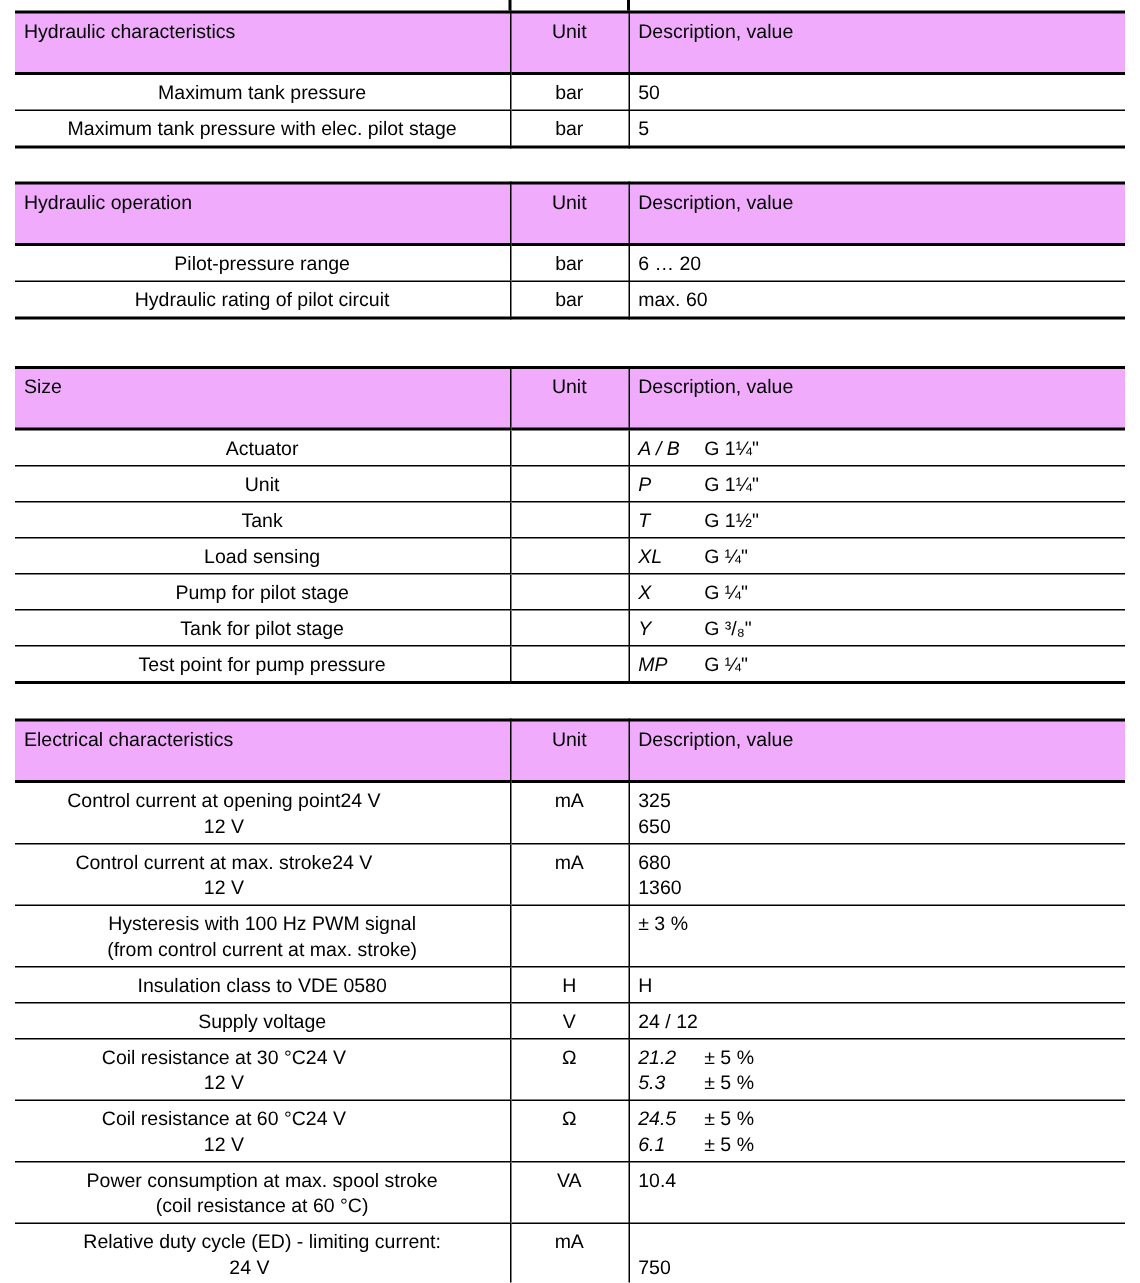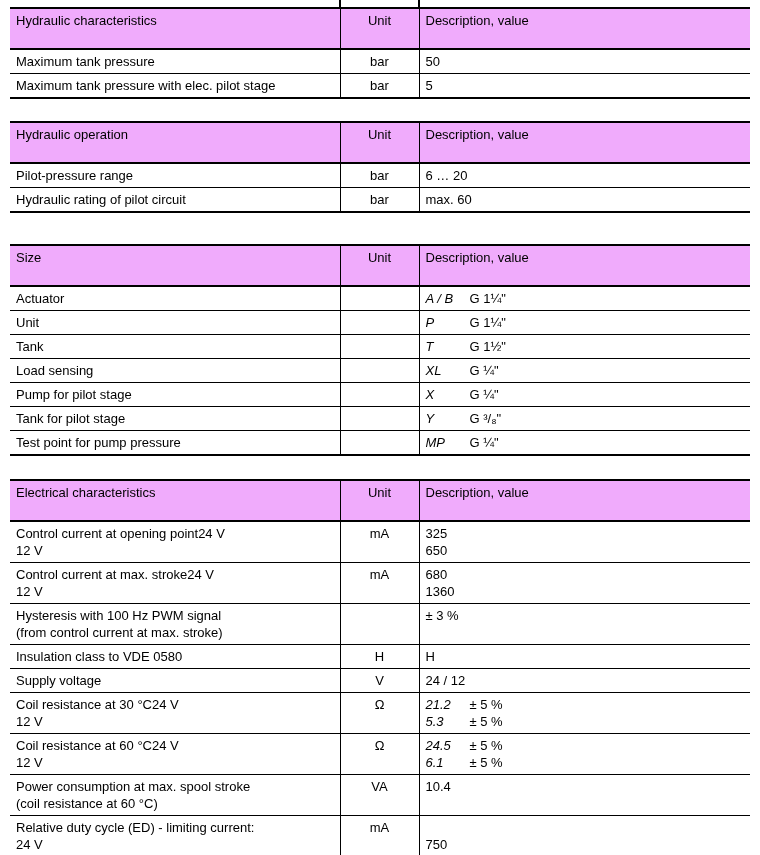--- a/index.html
+++ b/index.html
@@ -21,21 +21,21 @@
   .t1 { margin-bottom: 28px; }
   .t2 { margin-bottom: 23px; margin-top: 31px; }
   .t3 { margin-bottom: 0; }
 
   th, td { padding: 3px 6px; vertical-align: top; text-align: left; font-weight: normal; }
   thead th { background: #f0abfc; border-bottom: 2px solid #000000; padding-top: 4px; padding-bottom: 20px; }
   tbody td { border-bottom: 1px solid #000; }
   .c2 { border-left: 1px solid #000; border-right: 1px solid #000; text-align: center; }
 
   .line { min-height: 17px; line-height: 17px; }
-  .c1 .line { display: flex; justify-content: flex-start; }
+  .c1 .line { display: flex; justify-content: center; }
   .pt { white-space: nowrap; }
   .v  { margin-right: 51px; white-space: nowrap; }
   td.indent .v { margin-right: 17px; }
   .p1 { display: inline-block; min-width: 44px; font-style: italic; }
   .p2 { white-space: nowrap; }
 </style>
 </head>
 <body>
 
 <div class="stub stub-left"></div>

